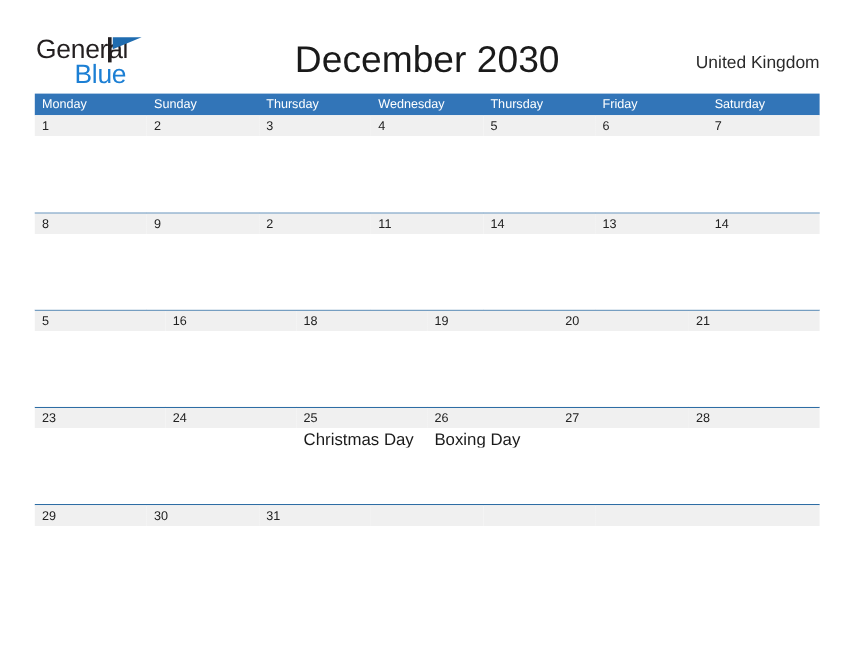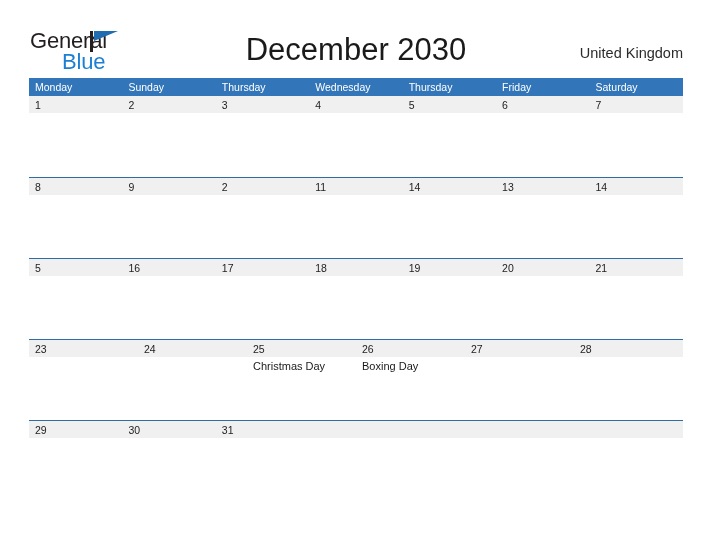--- a/index.html
+++ b/index.html
@@ -143,21 +143,21 @@
     color: #222222;
   }
 
   .day-events {
     position: absolute;
     left: 6px;
     top: 20px;
     right: 3px;
   }
   .day-event {
-    font-size: 11px;
+    font-size: 14px;
     line-height: 13px;
     color: #1a1a1a;
     white-space: nowrap;
     overflow: hidden;
   }
 </style>
 </head>
 <body>
 
 <div class="page-header">
@@ -233,23 +233,20 @@
         </div>
       </div>
       <div class="week-row">
         <div class="day-cell">
           <div class="day-number">5</div>
         </div>
         <div class="day-cell">
           <div class="day-number">16</div>
         </div>
         <div class="day-cell">
-          <div class="day-number">17</div>
-        </div>
-        <div class="day-cell">
           <div class="day-number">18</div>
         </div>
         <div class="day-cell">
           <div class="day-number">19</div>
         </div>
         <div class="day-cell">
           <div class="day-number">20</div>
         </div>
         <div class="day-cell">
           <div class="day-number">21</div>

